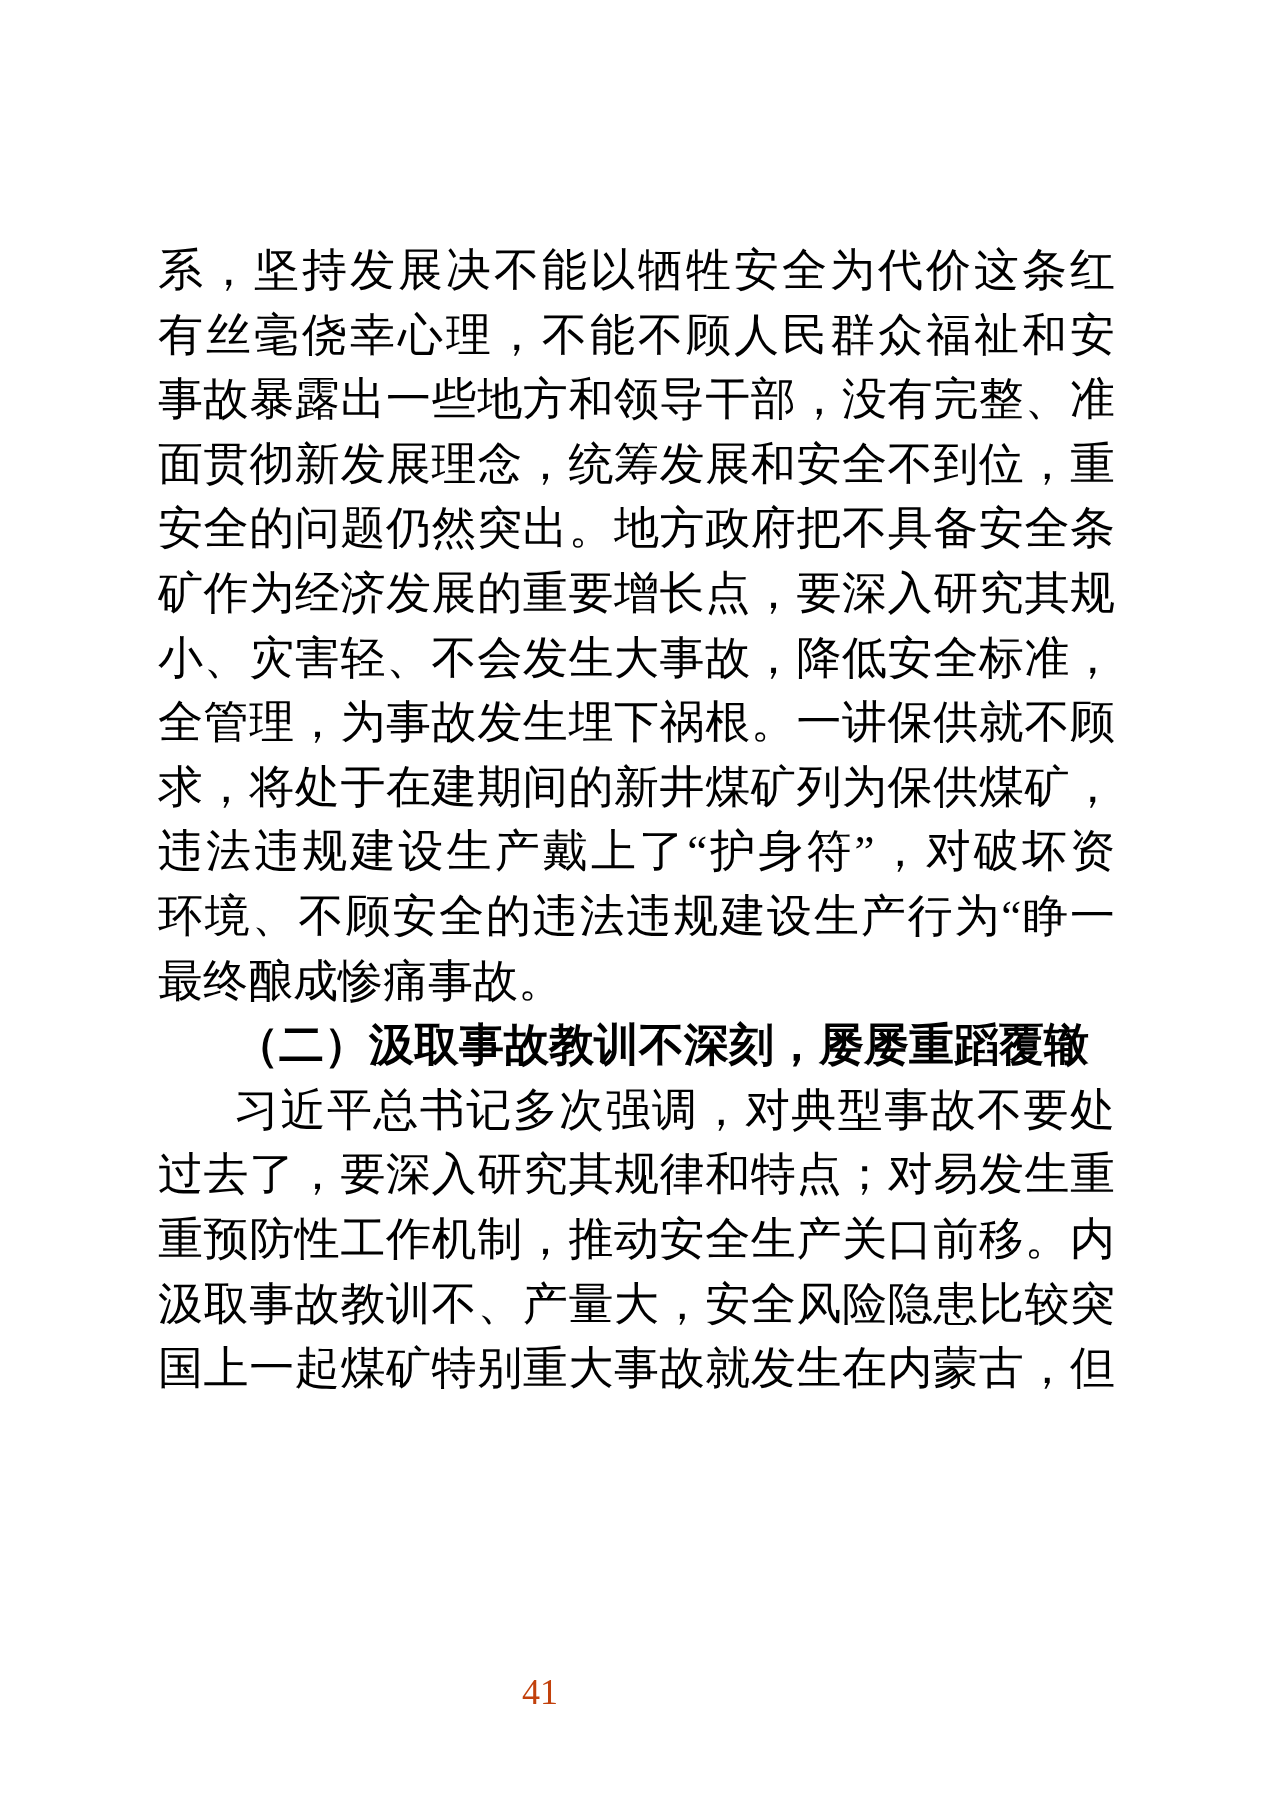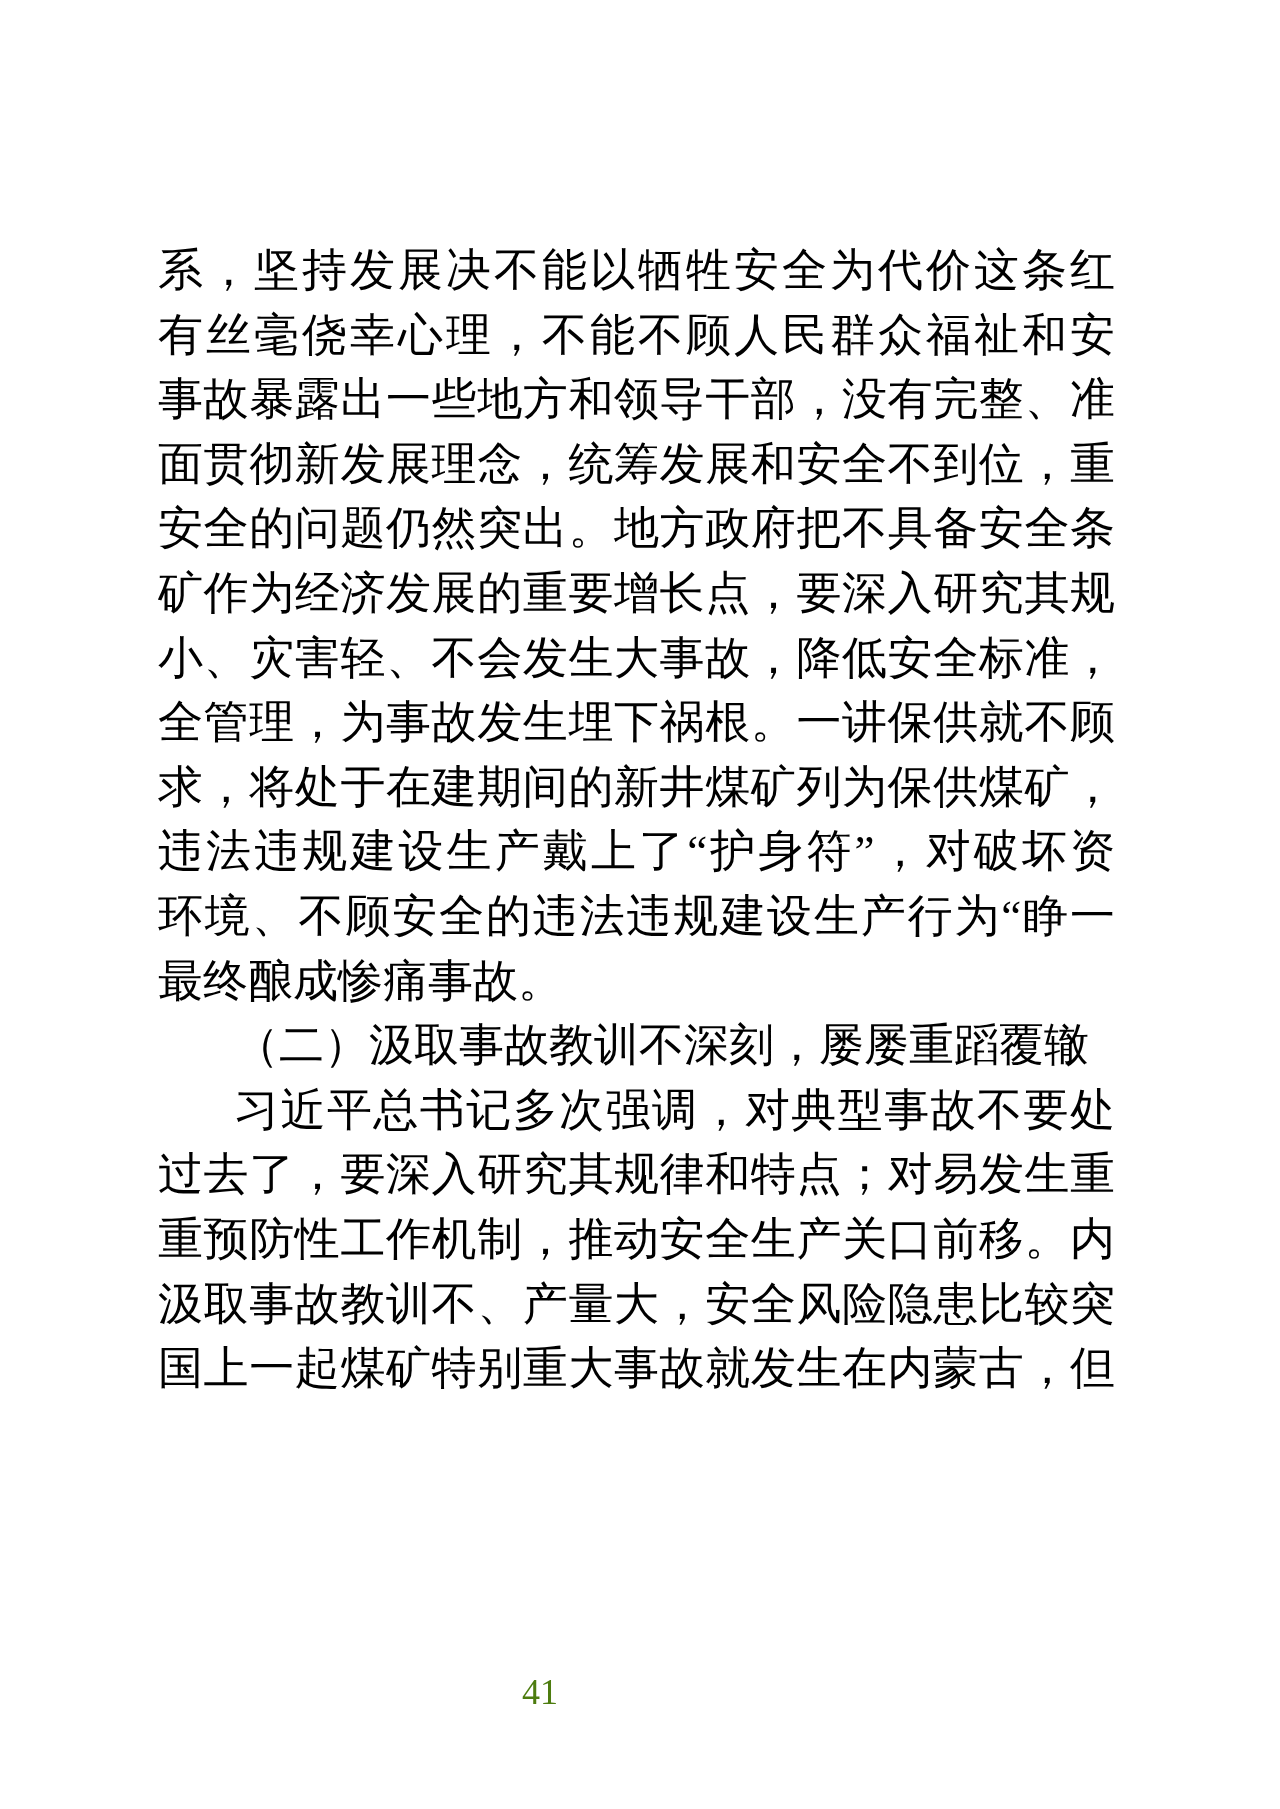--- a/index.html
+++ b/index.html
@@ -40,34 +40,34 @@
     overflow: hidden;
   }
   .line.para-end {
     text-align: left;
     text-align-last: left;
   }
   .line.para-start {
     text-indent: 76px;
   }
   .line.heading {
-    font-weight: 400;
+    font-weight: 700;
     text-align: center;
     text-align-last: left;
     text-indent: 76px;
   }
   .pagenum {
     position: absolute;
     left: 0;
     top: 1672px;
     width: 1080px;
     text-align: center;
     font-size: 36px;
     line-height: 40px;
-    color: #4d7c0f;
+    color: #c2410c;
     font-family: "Liberation Serif", "DejaVu Serif", serif;
   }
 </style>
 </head>
 <body>
 
 <div class="page">
 
   <div class="textblock">
     <div class="line">系，坚持发展决不能以牺牲安全为代价这条红线，不能</div>

